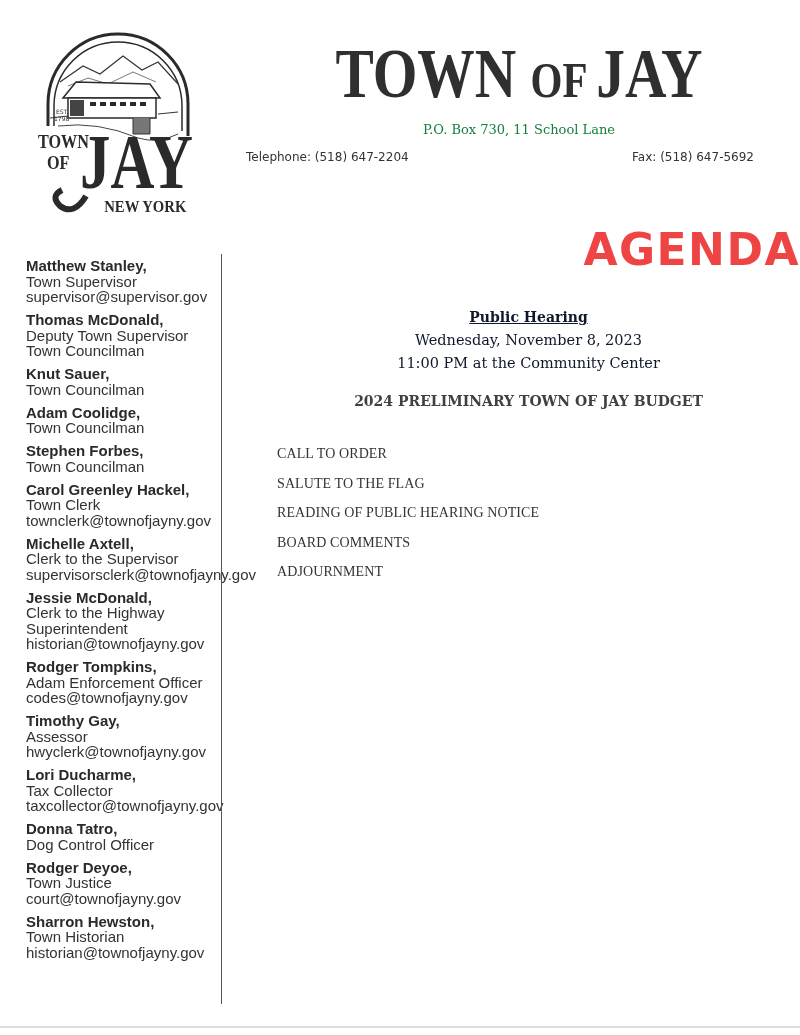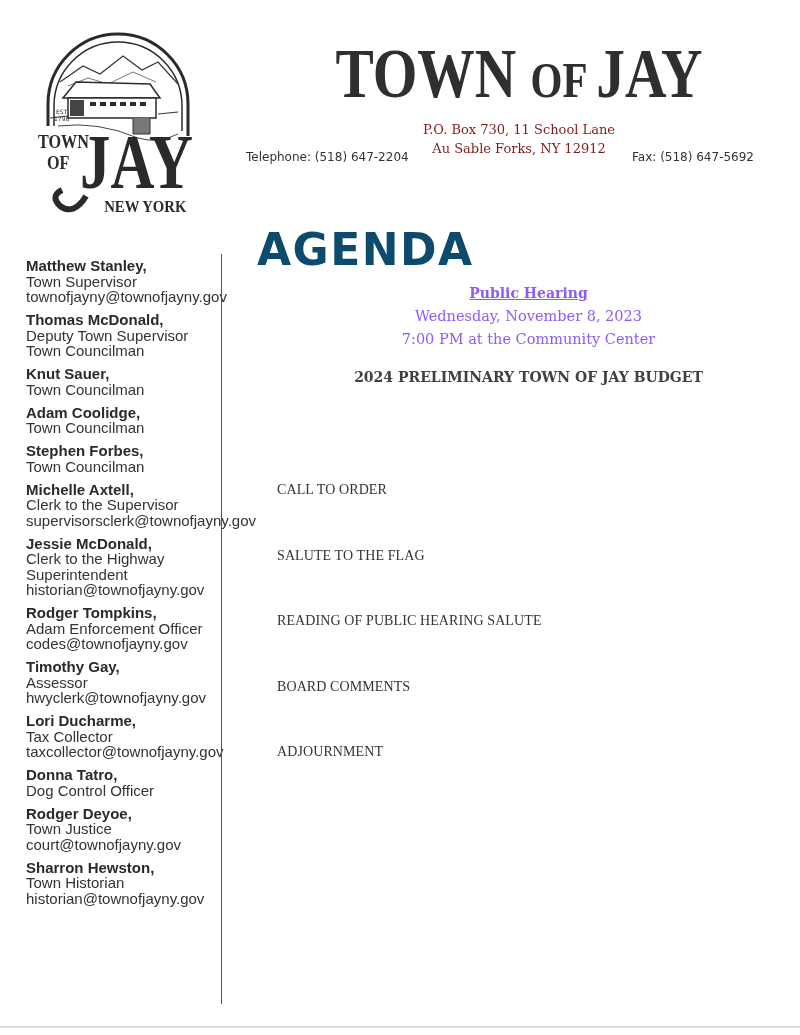--- a/index.html
+++ b/index.html
@@ -4,37 +4,37 @@
   <style>
     html, body { margin: 0; padding: 0; background: #ffffff; }
     body { width: 800px; height: 1035px; position: relative; overflow: hidden; color: #2a2a2a; font-family: "DejaVu Serif", serif; }
 
     .logo { position: absolute; left: 38px; top: 26px; width: 160px; height: 196px; }
     .logo svg { width: 100%; height: 100%; }
 
     .masthead { position: absolute; left: 240px; top: 36px; width: 540px; text-align: center; }
     .masthead-title { font-family: "Liberation Serif", serif; font-weight: bold; font-size: 70px; letter-spacing: 0px; color: #2f2f2f; line-height: 76px; margin-left: 18px; transform: scaleX(0.82); transform-origin: center; }
     .masthead-title .small { font-size: 50px; }
-    .addr { font-family: "DejaVu Serif", serif; font-size: 13px; line-height: 19px; color: #7f1d1d; margin-top: 2px; margin-left: 18px; }
+    .addr { font-family: "DejaVu Serif", serif; font-size: 13px; line-height: 19px; color: #15803d; margin-top: 2px; margin-left: 18px; }
     .contact-row { position: absolute; left: 246px; top: 150px; width: 508px; font-family: "DejaVu Sans", sans-serif; font-size: 12px; color: #333; }
     .contact-row .tel { position: absolute; left: 0; }
     .contact-row .fax { position: absolute; right: 0; }
 
     .sidebar { position: absolute; left: 26px; top: 258px; width: 196px; font-family: Liberation Sans, sans-serif; font-size: 15px; line-height: 15.5px; color: #333; }
     .member { margin-bottom: 7.5px; }
     .member .name { font-weight: bold; color: #2a2a2a; }
     .divider-v { position: absolute; left: 221px; top: 254px; width: 1px; height: 750px; background: #555; }
 
     .main { position: absolute; left: 232px; top: 222px; width: 568px; }
-    .agenda-title { font-family: "DejaVu Sans", sans-serif; font-weight: bold; font-size: 44px; letter-spacing: 1.5px; text-align: left; color: #0c4a6e; margin-left: 25px; line-height: 56px; }
-    .hearing { text-align: center; font-family: "DejaVu Serif", serif; font-size: 14.5px; line-height: 23px; color: #8b5cf6; margin-top: 4px; margin-left: 25px; }
+    .agenda-title { font-family: "DejaVu Sans", sans-serif; font-weight: bold; font-size: 44px; letter-spacing: 1.5px; text-align: right; color: #ef4444; margin-left: 25px; line-height: 56px; }
+    .hearing { text-align: center; font-family: "DejaVu Serif", serif; font-size: 14.5px; line-height: 23px; color: #0f172a; margin-top: 28px; margin-left: 25px; }
     .hearing .type { font-weight: bold; text-decoration: underline; font-size: 14px; }
     .budget { text-align: center; font-family: "DejaVu Serif", serif; font-weight: bold; font-size: 14px; color: #404040; margin-top: 18px; margin-left: 25px; }
     .items { position: absolute; left: 45px; top: 224px; font-family: "Liberation Serif", serif; font-size: 14px; color: #333; }
-    .item { height: 29.5px; line-height: 16px; letter-spacing: 0.1px; margin-top: 36px; }
+    .item { height: 29.5px; line-height: 16px; letter-spacing: 0.1px; }
 
     .footer-rule { position: absolute; left: 0; top: 1026px; width: 800px; height: 2px; background: #dcdcdc; }
   </style>
 </head>
 <body>
 
 <div class="logo">
   <svg viewBox="0 0 160 196">
 
     <path d="M10 100 L10 78 A70 70 0 0 1 150 78 L150 110" fill="none" stroke="#2a2a2a" stroke-width="3"></path>
@@ -67,49 +67,53 @@
 
     <text x="54" y="162" font-family="Liberation Serif, serif" font-weight="bold" font-size="78" fill="#2a2a2a" transform="scale(0.78,1)">JAY</text>
     <path d="M48 170 Q36 190 22 180 Q12 170 24 164" fill="none" stroke="#2a2a2a" stroke-width="6"></path>
     <text x="72" y="186" font-family="Liberation Serif, serif" font-weight="bold" font-size="16" fill="#2a2a2a" transform="scale(0.92,1)">NEW YORK</text>
   </svg>
 </div>
 
 <div class="masthead">
   <div class="masthead-title"><span>TOWN </span><span class="small">OF </span><span>JAY</span></div>
   <div class="addr">P.O. Box 730, 11 School Lane</div>
-  <div class="addr" style="margin-top:0">Au Sable Forks, NY 12912</div>
 </div>
 <div class="contact-row">
   <span class="tel">Telephone: (518) 647-2204</span>
   <span class="fax">Fax: (518) 647-5692</span>
 </div>
 
 <div class="sidebar" id="officials">
     <div class="member">
       <div class="name">Matthew Stanley,</div>
       <div>Town Supervisor</div>
-      <div>townofjayny@townofjayny.gov</div>
+      <div>supervisor@supervisor.gov</div>
     </div>
     <div class="member">
       <div class="name">Thomas McDonald,</div>
       <div>Deputy Town Supervisor</div>
       <div>Town Councilman</div>
     </div>
     <div class="member">
       <div class="name">Knut Sauer,</div>
       <div>Town Councilman</div>
     </div>
     <div class="member">
       <div class="name">Adam Coolidge,</div>
       <div>Town Councilman</div>
     </div>
     <div class="member">
       <div class="name">Stephen Forbes,</div>
       <div>Town Councilman</div>
+    </div>
+    <div class="member">
+      <div class="name">Carol Greenley Hackel,</div>
+      <div>Town Clerk</div>
+      <div>townclerk@townofjayny.gov</div>
     </div>
     <div class="member">
       <div class="name">Michelle Axtell,</div>
       <div>Clerk to the Supervisor</div>
       <div>supervisorsclerk@townofjayny.gov</div>
     </div>
     <div class="member">
       <div class="name">Jessie McDonald,</div>
       <div>Clerk to the Highway Superintendent</div>
       <div>historian@townofjayny.gov</div>
@@ -144,25 +148,25 @@
       <div>historian@townofjayny.gov</div>
     </div>
   </div>
 <div class="divider-v"></div>
 
 <div class="main">
   <div class="agenda-title">AGENDA</div>
   <div class="hearing">
     <div class="type">Public Hearing</div>
     <div>Wednesday, November 8, 2023</div>
-    <div>7:00 PM at the Community Center</div>
+    <div>11:00 PM at the Community Center</div>
   </div>
   <div class="budget">2024 PRELIMINARY TOWN OF JAY BUDGET</div>
   <div class="items">
     <div class="item">CALL TO ORDER</div>
     <div class="item">SALUTE TO THE FLAG</div>
-    <div class="item">READING OF PUBLIC HEARING SALUTE</div>
+    <div class="item">READING OF PUBLIC HEARING NOTICE</div>
     <div class="item">BOARD COMMENTS</div>
     <div class="item">ADJOURNMENT</div>
   </div>
 </div>
 
 <div class="footer-rule"></div>
 
 </body></html>

